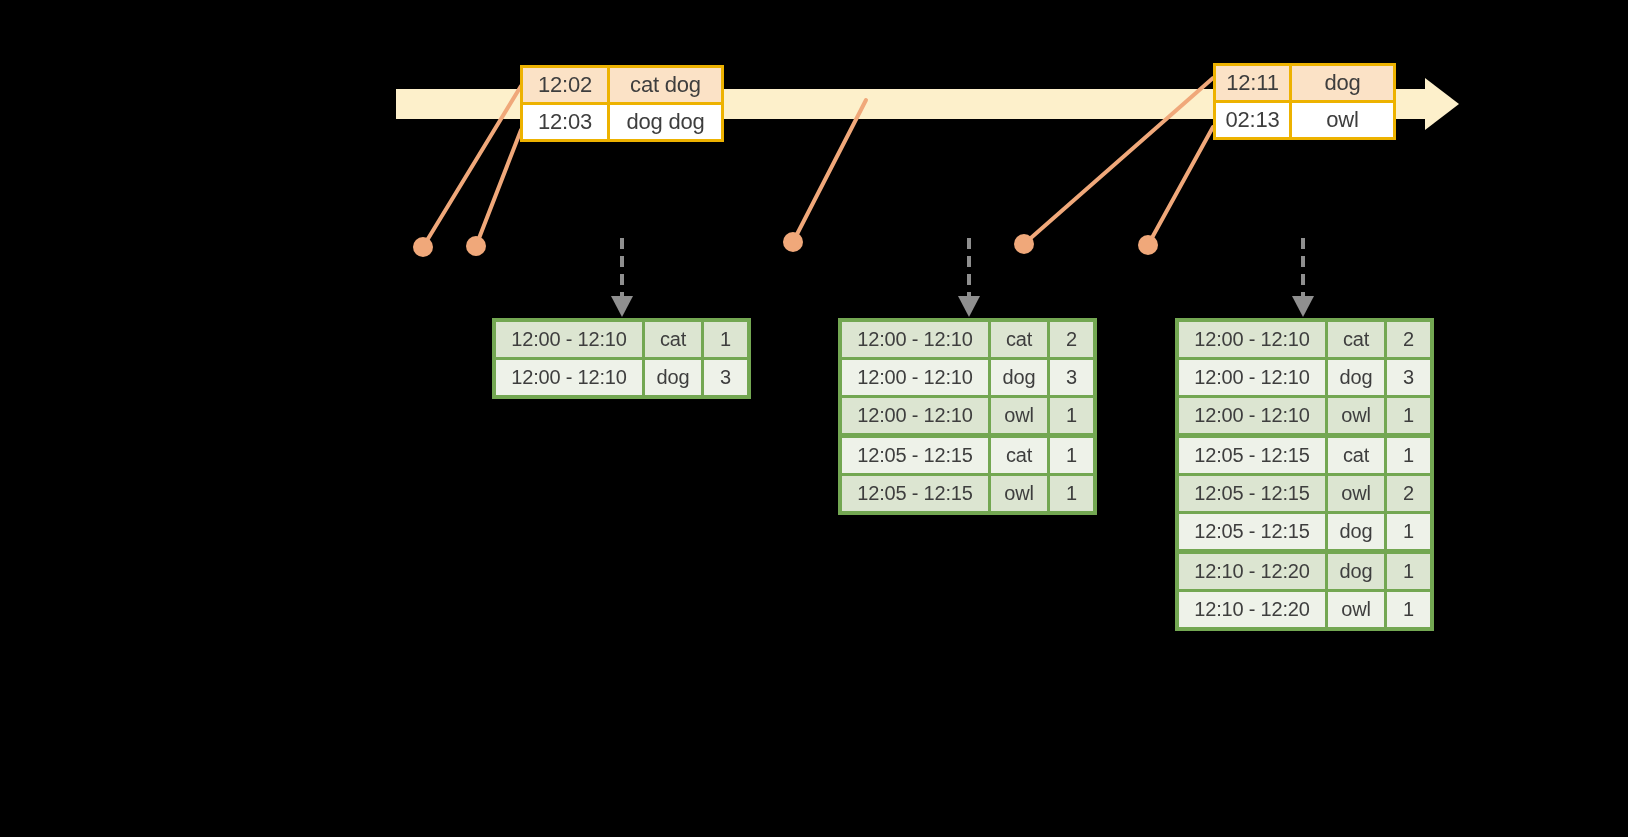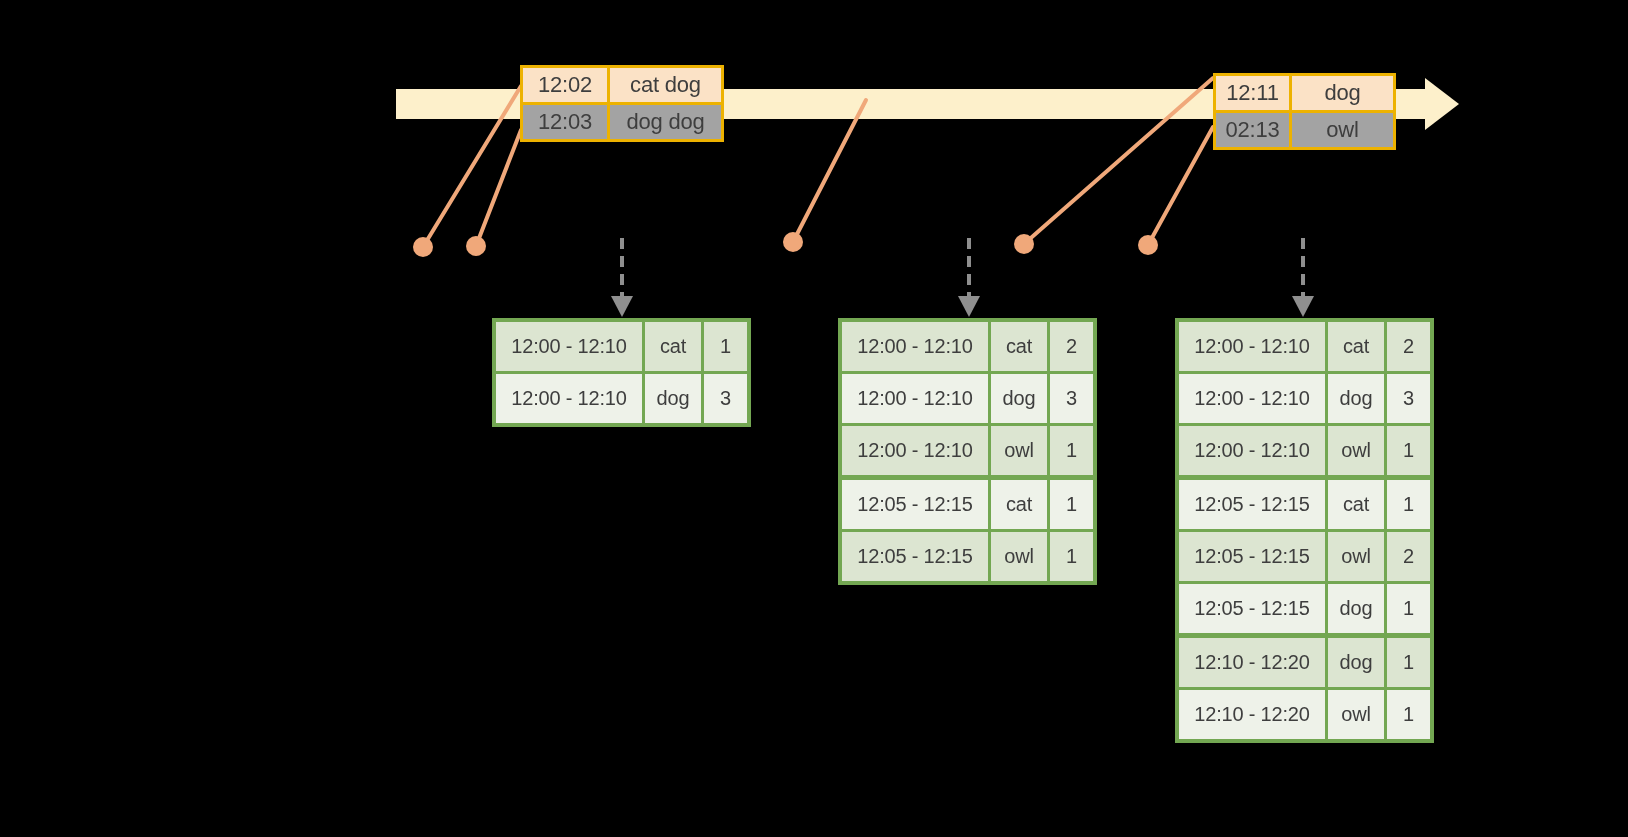--- a/index.html
+++ b/index.html
@@ -5,25 +5,25 @@
   html,body{margin:0;padding:0;background:#000;}
   .canvas{
     position:relative;width:1628px;height:837px;background:#000000;overflow:hidden;
     font-family:"Liberation Sans",sans-serif;color:#3e3e3e;
   }
   svg.layer{position:absolute;left:0;top:0;z-index:1;}
   
   .otable{position:absolute;display:grid;gap:3px;padding:3px;background:#edb200;z-index:2;}
   .ocell{display:flex;align-items:center;justify-content:center;font-size:22px;letter-spacing:-0.2px;}
   .peach{background:#fbe2c6;}
-  .cream{background:#a3a3a3;}
+  .cream{background:#ffffff;}
   
   .gtable{position:absolute;display:flex;flex-direction:column;gap:5px;padding:4px;background:#73a752;z-index:2;}
   .ggroup{display:flex;flex-direction:column;gap:3px;}
-  .grow{display:grid;grid-template-columns:146px 56px 43px;gap:3px;height:49px;}
+  .grow{display:grid;grid-template-columns:146px 56px 43px;gap:3px;height:35px;}
   .gcell{display:flex;align-items:center;justify-content:center;font-size:20px;letter-spacing:-0.2px;}
   .gdark{background:#dce5d1;}
   .glight{background:#eef2e9;}
 </style>
 </head>
 <body>
 
 <div class="canvas">
 
   <svg class="layer" width="1628" height="837" viewBox="0 0 1628 837">
@@ -52,21 +52,21 @@
   </svg>
 
   <div class="otable" style="left:520px;top:65px;grid-template-columns:84px 111px;grid-auto-rows:34px;">
     <div class="ocell peach">12:02</div>
     <div class="ocell peach">cat dog</div>
     <div class="ocell cream">12:03</div>
     <div class="ocell cream">dog dog</div>
   </div>
 
 
-  <div class="otable" style="left:1213px;top:73px;grid-template-columns:73px 101px;grid-auto-rows:34px;">
+  <div class="otable" style="left:1213px;top:63px;grid-template-columns:73px 101px;grid-auto-rows:34px;">
     <div class="ocell peach">12:11</div>
     <div class="ocell peach">dog</div>
     <div class="ocell cream">02:13</div>
     <div class="ocell cream">owl</div>
   </div>
 
   <div class="gtable" style="left:492px;top:318px;">
     <div class="ggroup">
       <div class="grow">
         <div class="gcell gdark">12:00 - 12:10</div>

